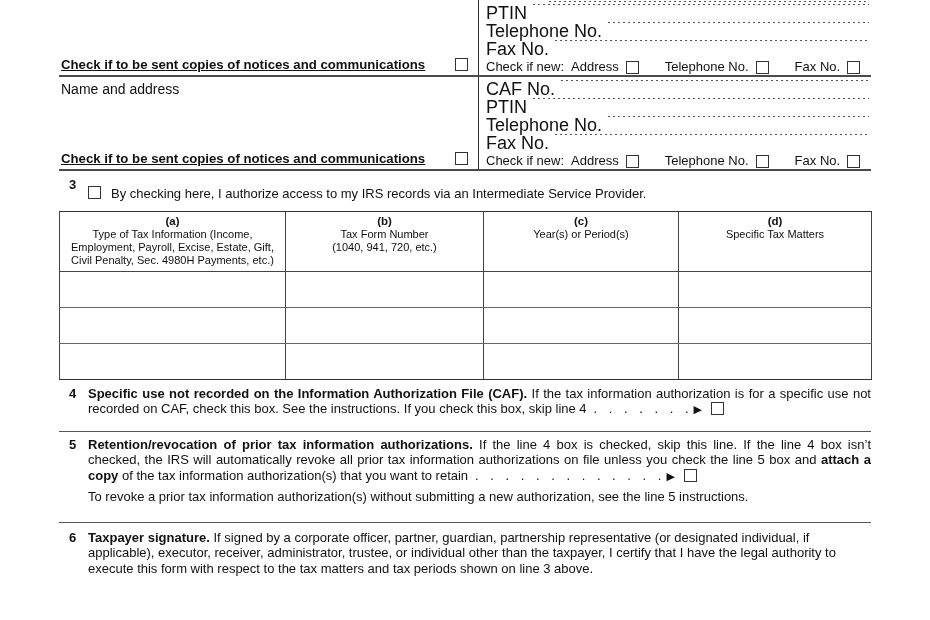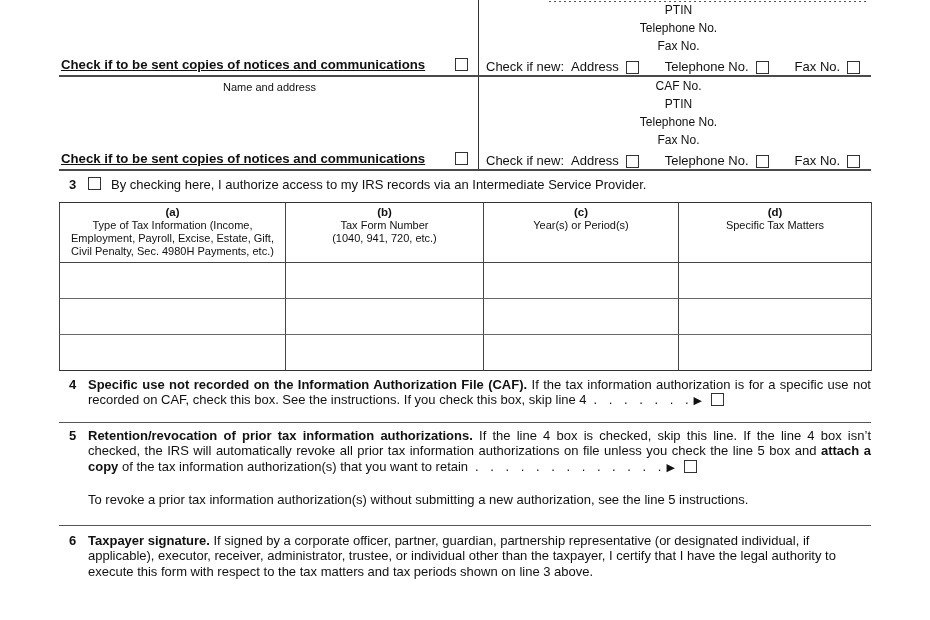--- a/index.html
+++ b/index.html
@@ -14,27 +14,27 @@
   
   .desig { display: flex; border-bottom: 2px solid #4a4a4a; }
   .desig-left {
     width: 419px; display: flex; flex-direction: column;
     justify-content: flex-end; padding: 0 0 1px 0;
   }
   .desig-right {
     flex: 1; border-left: 1.5px solid #333;
     padding: 0 0 1px 7px; position: relative;
   }
-  .name-addr { font-size: 11px; padding: 4px 0 0 2px; text-align: center; }
+  .name-addr { font-size: 14px; padding: 4px 0 0 2px; }
   .spacer { flex: 1; }
   .copies {
     display: flex; align-items: center; justify-content: space-between;
     font-size: 13.2px; font-weight: bold; padding: 0 10px 2px 2px; height: 17px; text-decoration: underline;
   }
-  .frow { display: flex; align-items: center; height: 18px; font-size: 12px; flex-direction: column; }
+  .frow { display: flex; align-items: flex-start; height: 18px; font-size: 18px; }
   .frow .dash {
     flex: 1; height: 2px; margin: 0 2px 3px 6px;
     background-image: repeating-linear-gradient(to right, #555 0 2px, transparent 2px 5px);
     background-size: 100% 1.4px; background-repeat: no-repeat; background-position: bottom;
   }
   .dash-partial {
     position: absolute; top: 1px; left: 70px; right: 2px; height: 1.4px;
     background-image: repeating-linear-gradient(to right, #555 0 2px, transparent 2px 5px);
   }
   .checknew { display: flex; align-items: flex-end; height: 17px; font-size: 13px; }
@@ -46,21 +46,21 @@
     border: 1.5px solid #333; background: #fff; flex: none;
     vertical-align: -2px;
   }
 
   
   .item { display: flex; }
   .item .num { width: 29px; padding-left: 10px; font-weight: bold; font-size: 13px; flex: none; }
   .item .ibody { flex: 1; font-size: 13px; line-height: 15.5px; }
   .just { text-align: justify; }
   .sec3 { padding-top: 6px; }
-  .isp-row { display: flex; align-items: flex-start; }
+  .isp-row { display: flex; align-items: flex-start; margin-top: 9px; }
   .isp-row .lbl { margin-left: 10px; font-size: 13px; }
 
   
   table.tax { border-collapse: collapse; table-layout: fixed; width: 100%; margin-top: 9px; }
   table.tax th, table.tax td { border: 1px solid #444; }
   table.tax th {
     font-weight: normal; font-size: 11px; line-height: 13px;
     text-align: center; vertical-align: top; padding: 3px 2px 4px; height: 60px;
     border-top: 1.5px solid #333;
   }
@@ -69,21 +69,21 @@
   table.tax tr:last-child td { border-bottom: 1.5px solid #333; }
 
   
   .leaders { word-spacing: 8px; margin: 0 5px 0 7px; }
   .arrow { font-size: 11px; margin-right: 9px; }
 
   .divider { border-bottom: 1.5px solid #555; }
   .sec4 { margin-top: 6px; }
   .div4 { margin-top: 13px; }
   .sec5 { margin-top: 5px; }
-  .note5 { margin-top: 17px; }
+  .note5 { margin-top: 5px; }
   .div5 { margin-top: 17px; }
   .sec6 { margin-top: 7px; }
   .sec6 .ibody { text-align: left; }
 </style>
 </head>
 <body>
 
 <div class="form">
 
   <div class="desig" style="min-height:73px">

